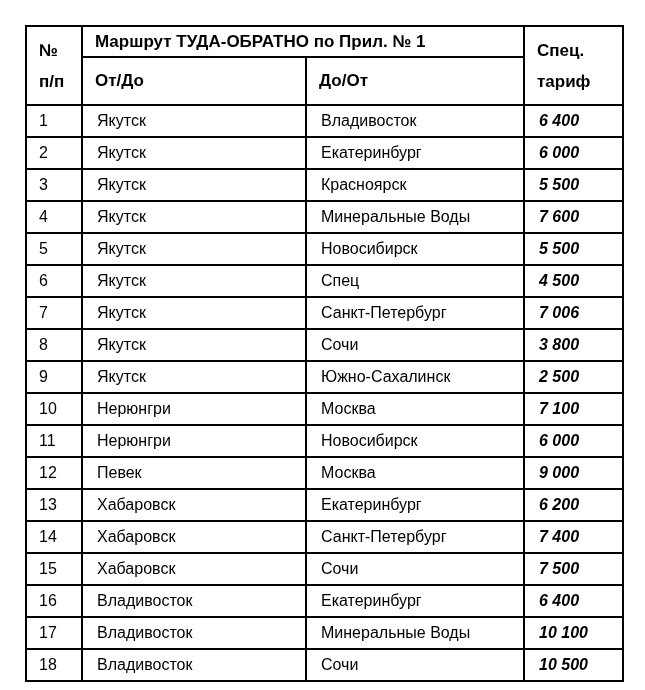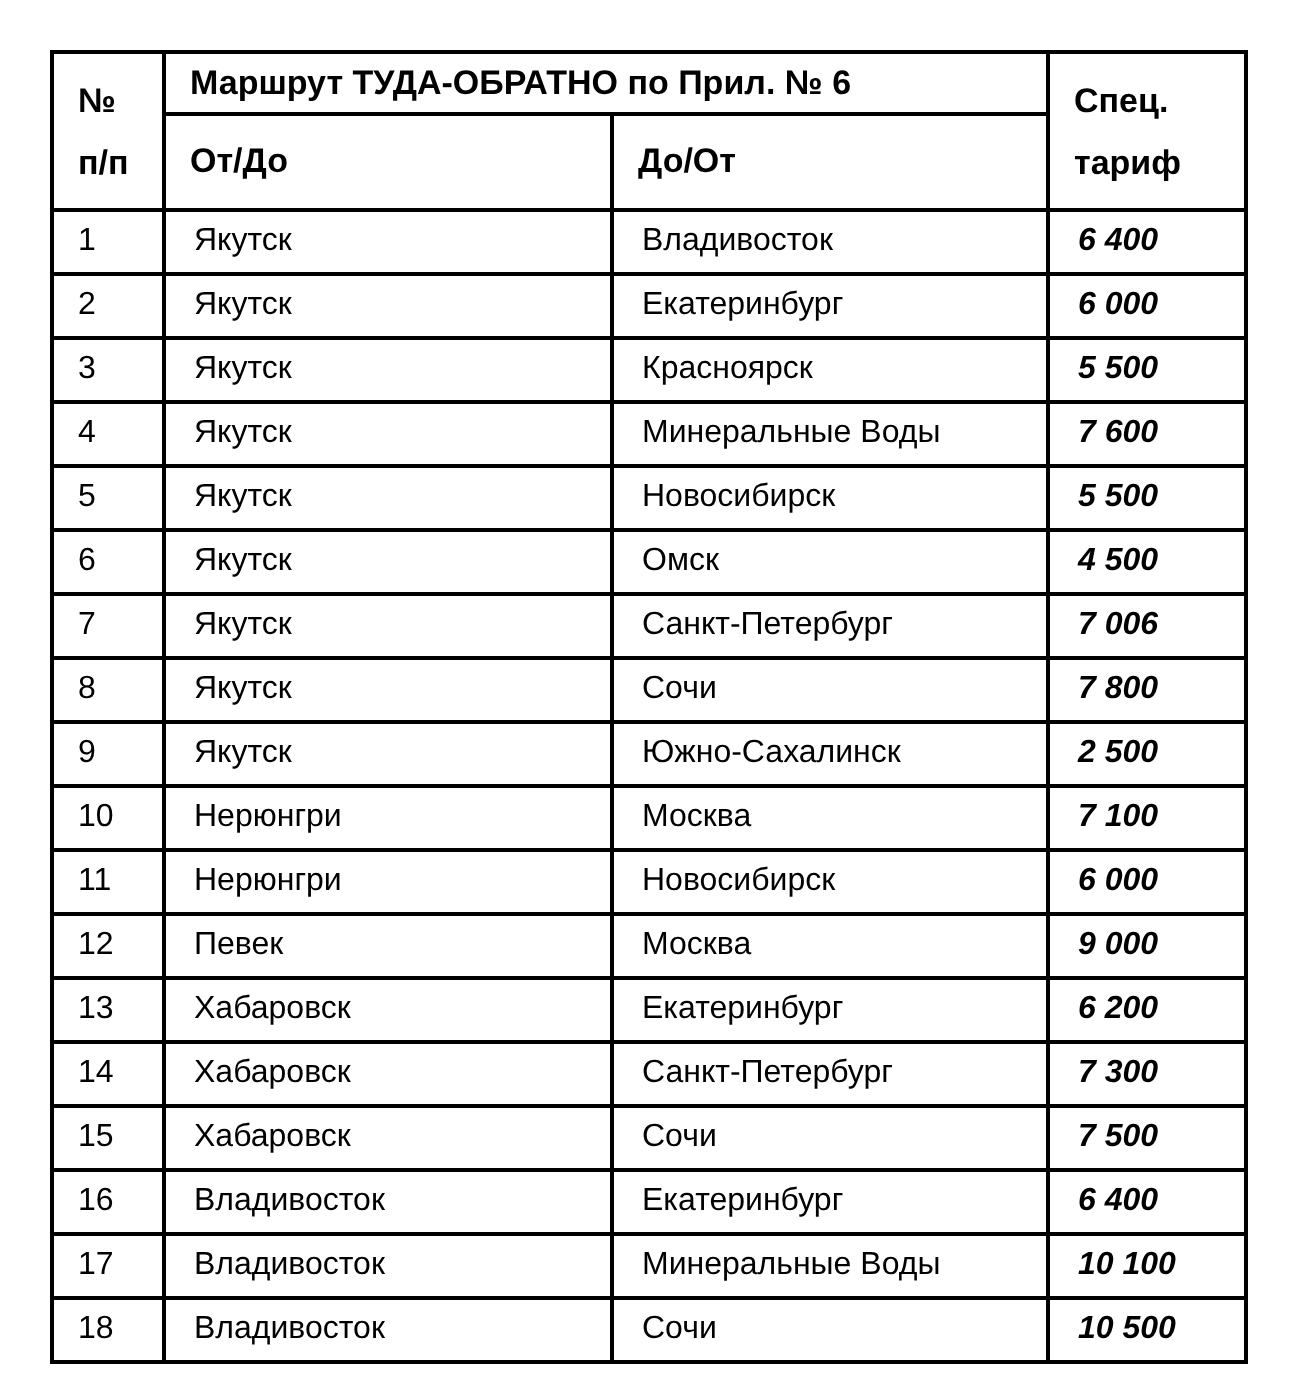--- a/index.html
+++ b/index.html
@@ -66,21 +66,21 @@
       <col style="width:224px">
       <col style="width:218px">
       <col style="width:99px">
     </colgroup>
     <tbody>
         <tr class="header-row-1">
       <th rowspan="2" class="h-two-line">
         <span class="line">№</span>
         <span class="line">п/п</span>
       </th>
-      <th colspan="2">Маршрут ТУДА-ОБРАТНО по Прил. № 6</th>
+      <th colspan="2">Маршрут ТУДА-ОБРАТНО по Прил. № 1</th>
       <th rowspan="2" class="h-two-line">
         <span class="line">Спец.</span>
         <span class="line">тариф</span>
       </th>
     </tr>
     <tr class="header-row-2">
       <th>От/До</th>
       <th>До/От</th>
     </tr>
 
@@ -110,34 +110,34 @@
     </tr>
     <tr class="data-row">
       <td class="c-num">5</td>
       <td class="c-from">Якутск</td>
       <td class="c-to">Новосибирск</td>
       <td class="c-tariff">5 500</td>
     </tr>
     <tr class="data-row">
       <td class="c-num">6</td>
       <td class="c-from">Якутск</td>
-      <td class="c-to">Омск</td>
+      <td class="c-to">Спец</td>
       <td class="c-tariff">4 500</td>
     </tr>
     <tr class="data-row">
       <td class="c-num">7</td>
       <td class="c-from">Якутск</td>
       <td class="c-to">Санкт-Петербург</td>
       <td class="c-tariff">7 006</td>
     </tr>
     <tr class="data-row">
       <td class="c-num">8</td>
       <td class="c-from">Якутск</td>
       <td class="c-to">Сочи</td>
-      <td class="c-tariff">7 800</td>
+      <td class="c-tariff">3 800</td>
     </tr>
     <tr class="data-row">
       <td class="c-num">9</td>
       <td class="c-from">Якутск</td>
       <td class="c-to">Южно-Сахалинск</td>
       <td class="c-tariff">2 500</td>
     </tr>
     <tr class="data-row">
       <td class="c-num">10</td>
       <td class="c-from">Нерюнгри</td>
@@ -159,21 +159,21 @@
     <tr class="data-row">
       <td class="c-num">13</td>
       <td class="c-from">Хабаровск</td>
       <td class="c-to">Екатеринбург</td>
       <td class="c-tariff">6 200</td>
     </tr>
     <tr class="data-row">
       <td class="c-num">14</td>
       <td class="c-from">Хабаровск</td>
       <td class="c-to">Санкт-Петербург</td>
-      <td class="c-tariff">7 300</td>
+      <td class="c-tariff">7 400</td>
     </tr>
     <tr class="data-row">
       <td class="c-num">15</td>
       <td class="c-from">Хабаровск</td>
       <td class="c-to">Сочи</td>
       <td class="c-tariff">7 500</td>
     </tr>
     <tr class="data-row">
       <td class="c-num">16</td>
       <td class="c-from">Владивосток</td>

